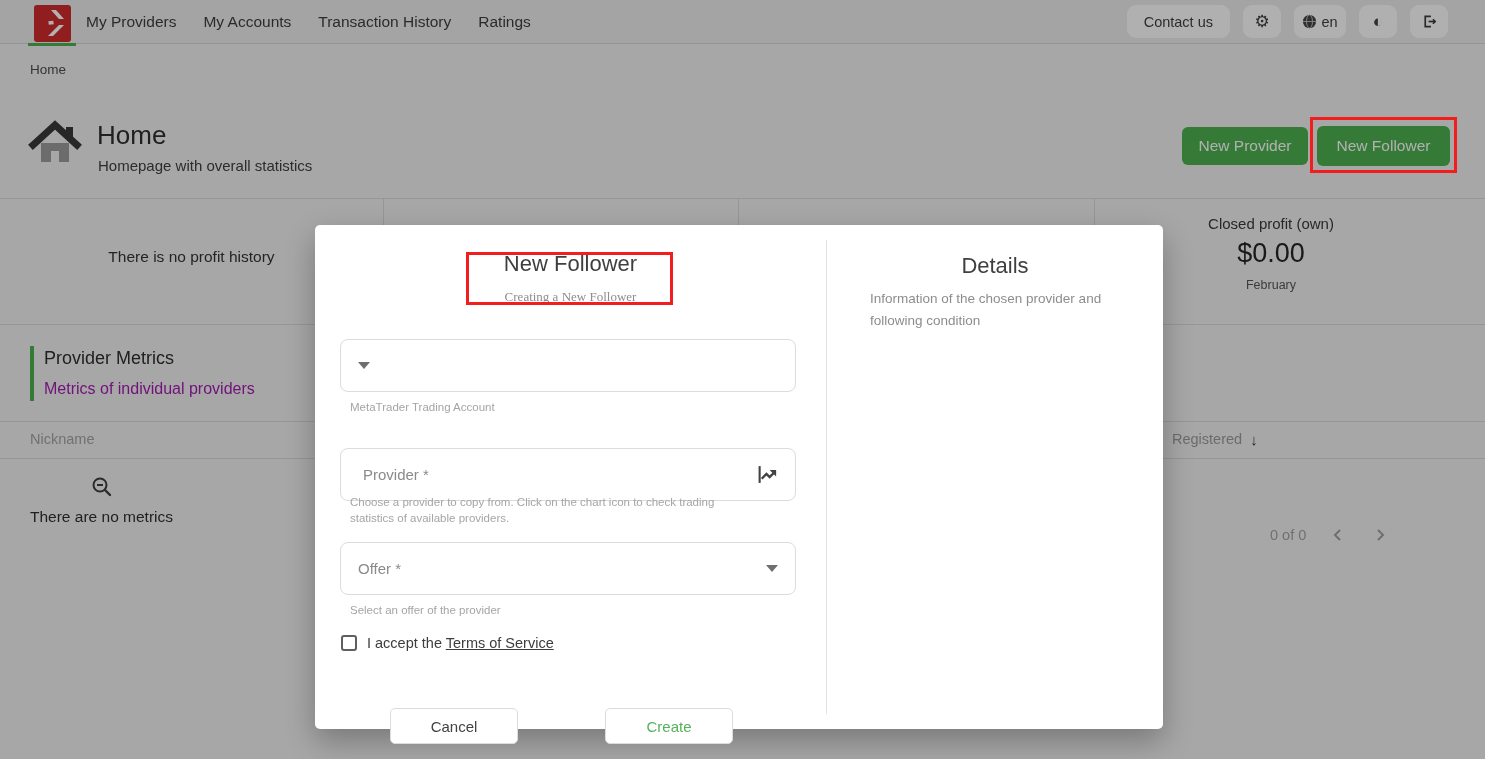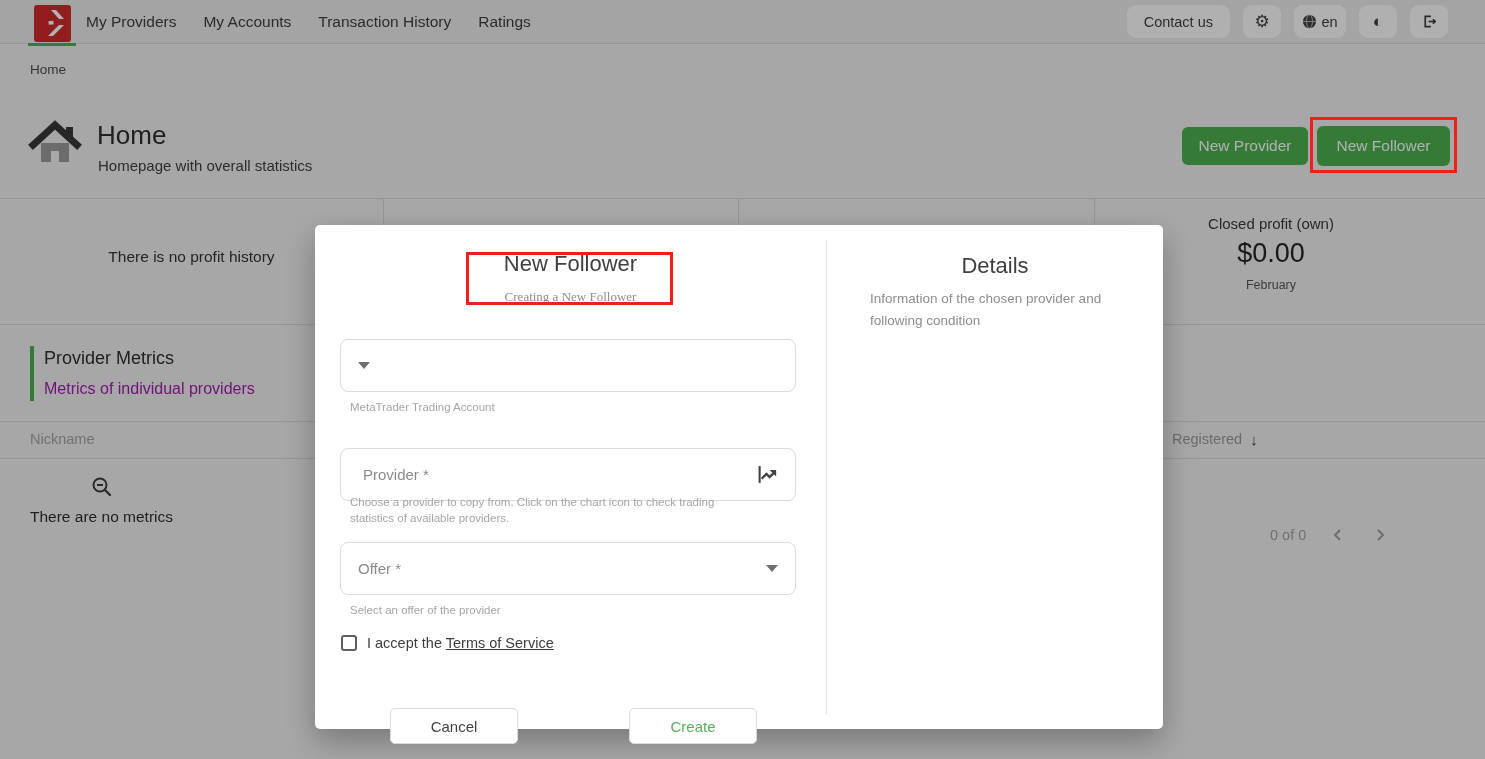--- a/index.html
+++ b/index.html
@@ -76,21 +76,21 @@
   .chart-btn { background:none; border:none; cursor:pointer; display:flex; padding:0; }
   .helper { position:absolute; left:35px; font-size:11.5px; color:#a5a5a5; line-height:1.4; }
   .h1 { top:174px; } .h2 { top:269px; width:402px; } .h3 { top:377px; }
   .terms-row { position:absolute; left:26px; top:410px; display:flex; align-items:center; gap:10px; }
   .checkbox { width:16px; height:16px; border:2px solid #5f5f5f; border-radius:3px; background:#fff; cursor:pointer; }
   .terms-text { font-size:14.5px; color:#3d3d3d; }
   .terms-link { text-decoration:underline; cursor:pointer;margin-top:36px; }
   .m-btn { position:absolute; top:443px; width:128px; height:36px; background:#fff;
            border:1px solid #dcdcdc; border-radius:5px; font-size:15px; font-family:inherit; cursor:pointer;margin-top:40px; }
   .btn-cancel { left:75px; color:#424242; }
-  .btn-create { left:314px; color:#55b25a; }
+  .btn-create { left:290px; color:#55b25a; }
   .details-col { position:absolute; left:512px; top:0; width:336px; height:100%; }
   .d-title { position:absolute; left:0; top:28px; width:336px; text-align:center; font-size:22px; color:#3f3f3f; }
   .d-sub { position:absolute; left:43px; top:63px; width:250px; text-align:left; font-size:13.5px;
            color:#8d8d8d; line-height:1.6; }
 
   
   .annotation { position:absolute; border:3px solid #f21d1d; z-index:30; pointer-events:none; }
   .ann-title { left:466px; top:252px; width:207px; height:53px; }
   .ann-button { left:1310px; top:117px; width:147px; height:56px; }
 </style>

